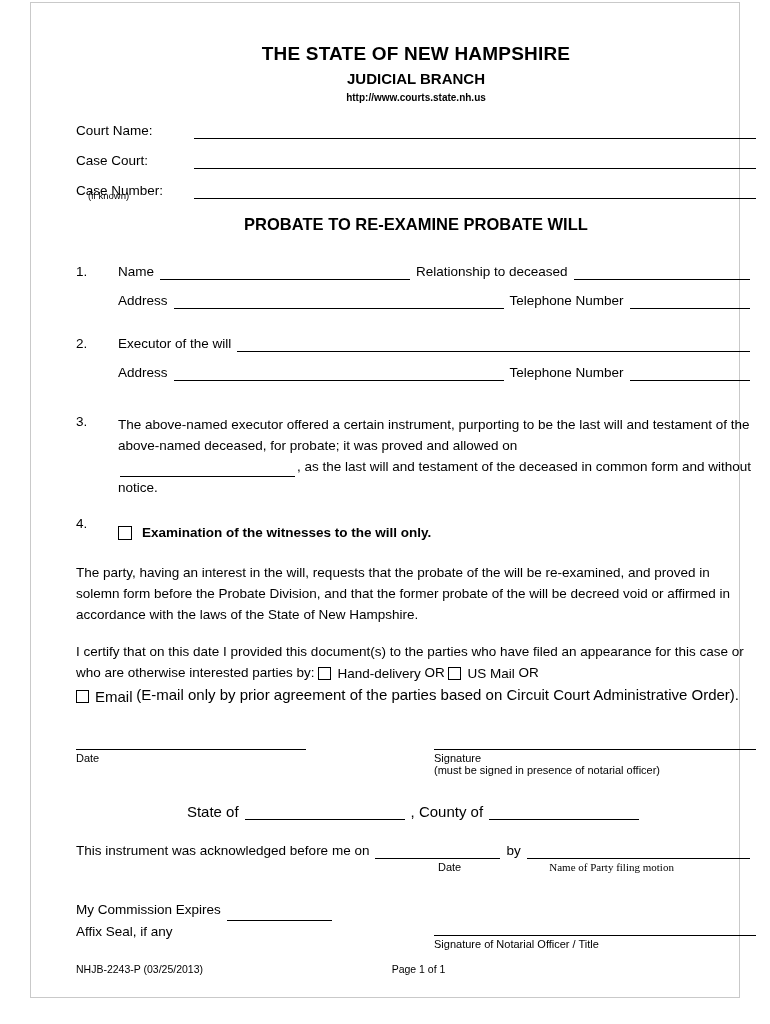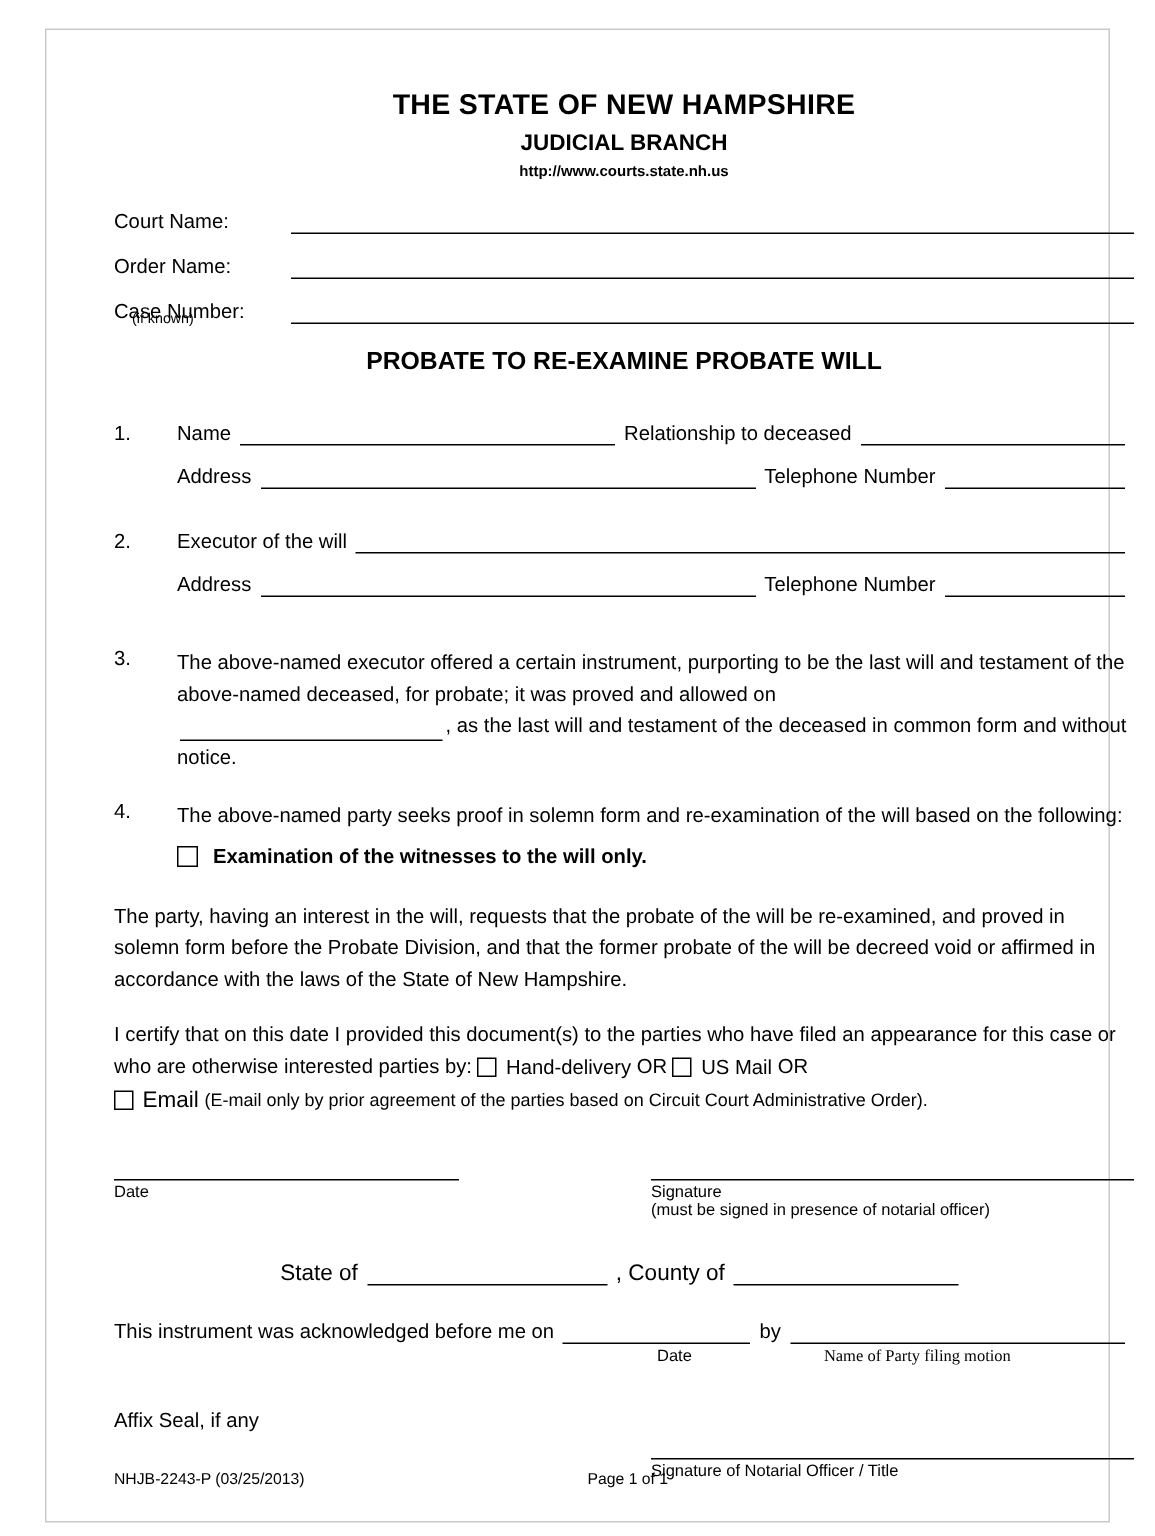--- a/index.html
+++ b/index.html
@@ -15,21 +15,21 @@
     position: relative;
     width: 770px;
     height: 1024px;
     background: #ffffff;
     box-sizing: border-box;
     overflow: hidden;
   }
   .sheet {
     position: absolute;
     left: 30px;
-    top: 19px;
+    top: 2px;
     width: 710px;
     height: 996px;
     border: 1px solid #c9c9c9;
     box-sizing: border-box;
   }
   .inner {
     position: absolute;
     left: 45px;
     top: 40px;
     width: 680px;
@@ -240,21 +240,21 @@
         <div class="hdr-sub">JUDICIAL BRANCH</div>
         <div class="hdr-url">http://www.courts.state.nh.us</div>
       </div>
 
       <div class="caption">
         <div class="cap-row">
           <div class="cap-label">Court Name:</div>
           <div class="cap-line"></div>
         </div>
         <div class="cap-row">
-          <div class="cap-label">Order Name:</div>
+          <div class="cap-label">Case Court:</div>
           <div class="cap-line"></div>
         </div>
         <div class="cap-row" style="margin-bottom:0;">
           <div class="cap-label">Case Number:</div>
           <div class="cap-line"></div>
         </div>
         <div class="cap-note">(if known)</div>
       </div>
 
       <div class="doc-title">PROBATE TO RE-EXAMINE PROBATE WILL</div>
@@ -302,21 +302,20 @@
               <span>The above-named executor offered a certain instrument, purporting to be the last will and testament of the above-named deceased, for probate; it was proved and allowed on</span>
               <br>
               <span class="ul" style="width:175px;"></span><span>, as the last will and testament of the deceased in common form and without notice.</span>
             </div>
           </div>
         </div>
 
         <div class="item" style="margin-top:18px;">
           <div class="num">4.</div>
           <div class="body">
-            <div class="para">The above-named party seeks proof in solemn form and re-examination of the will based on the following:</div>
             <div class="cbrow">
               <span class="cbox"></span>
               <span class="cbtxt">Examination of the witnesses to the will only.</span>
             </div>
           </div>
         </div>
       </div>
 
       <div class="block">The party, having an interest in the will, requests that the probate of the will be re-examined, and proved in solemn form before the Probate Division, and that the former probate of the will be decreed void or affirmed in accordance with the laws of the State of New Hampshire.</div>
 
@@ -330,21 +329,21 @@
         <span class="inlinecb">
             <span class="cbox sm"></span>
             <span>US Mail</span>
           </span>
         <span>OR</span>
         <br>
         <span class="inlinecb">
             <span class="cbox sm"></span>
             <span style="font-size:15px;">Email</span>
           </span>
-        <span style="font-size:12px;">(E-mail only by prior agreement of the parties based on Circuit Court Administrative Order).</span>
+        <span style="font-size:15px;">(E-mail only by prior agreement of the parties based on Circuit Court Administrative Order).</span>
       </div>
 
       <div class="sig">
         <div class="sig-left">
           <div class="sig-line" style="width:230px;"></div>
           <div class="sig-label">Date</div>
         </div>
         <div class="sig-right">
           <div class="sig-line"></div>
           <div class="sig-label">Signature</div>
@@ -365,20 +364,23 @@
         <span class="ftxt">by</span>
         <span class="aline" style="flex:1 1 auto;"></span>
       </div>
       <div class="acklabels">
         <span style="margin-left:362px;">Date</span>
         <span style="margin-left:88px;font-family:Liberation Serif, serif;">Name of Party filing motion</span>
       </div>
 
       <div class="commission">
         <div class="comm-left">
+          <div>
+            <span>My Commission Expires</span><span class="comm-ul" style="width:105px;"></span>
+          </div>
           <div>Affix Seal, if any</div>
         </div>
         <div class="comm-right">
           <div class="sig-line" style="margin-top:20px;"></div>
           <div class="sig-label">Signature of Notarial Officer / Title</div>
         </div>
       </div>
 
     </div>
 

